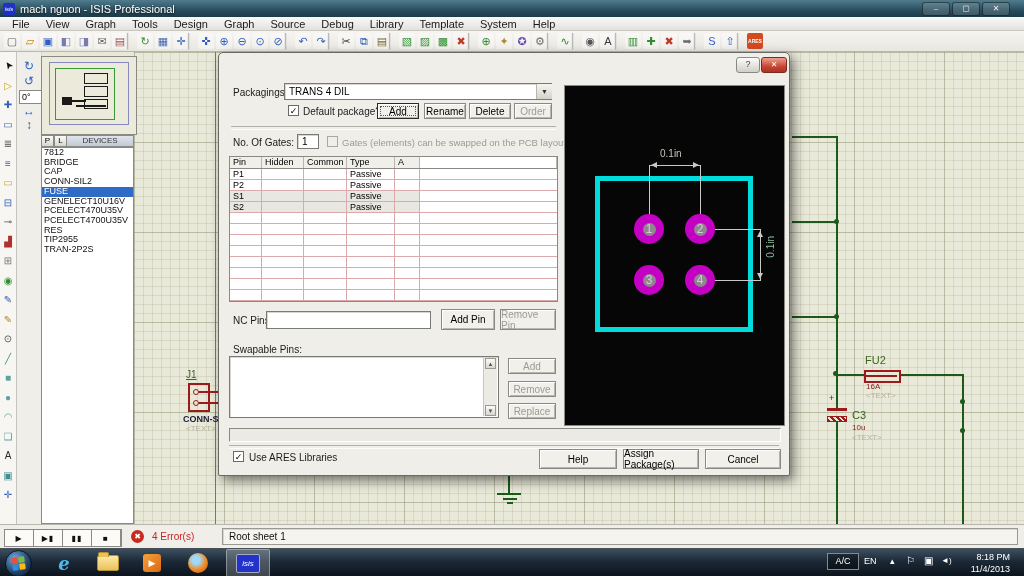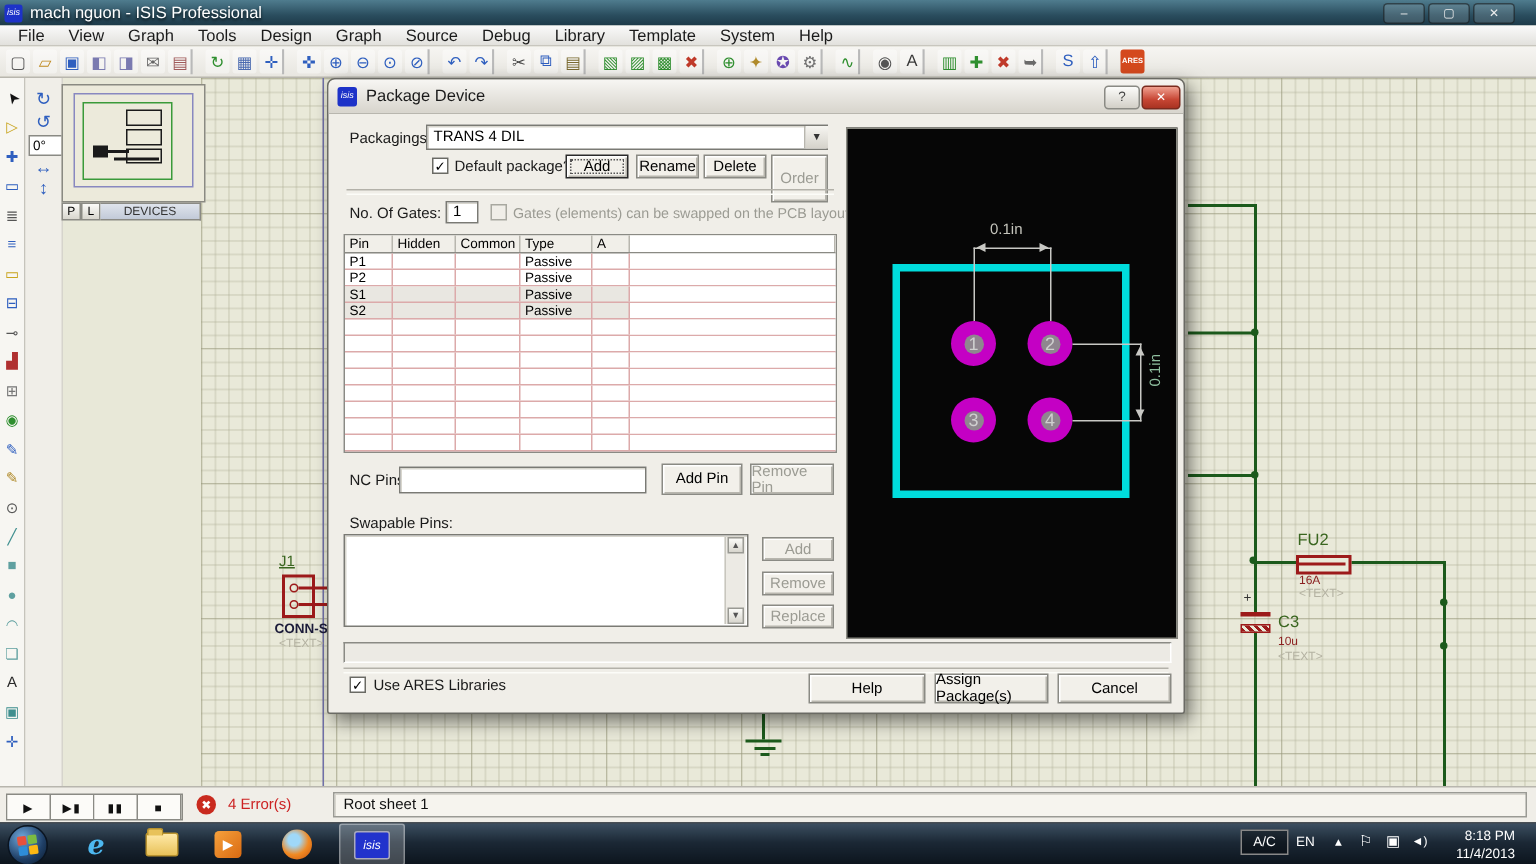--- a/index.html
+++ b/index.html
@@ -371,40 +371,61 @@
       <div class="ovm" style="left:16px;top:31px;width:14px;height:2px;"></div>
       <div class="ovm" style="left:20px;top:36px;width:30px;height:2px;"></div>
     </div>
   </div>
 
   <div class="abs devhdr" data-name="object-selector-header">
     <div class="plbtn" data-name="pick-devices-button">P</div>
     <div class="plbtn" data-name="library-button">L</div>
     <div class="devtitle" data-name="devices-header">DEVICES</div>
   </div>
+  <div class="abs devlist" data-name="device-list">
+
+      <div class="dev" data-name="device-list-item">7812</div>
+
+      <div class="dev" data-name="device-list-item">BRIDGE</div>
+
+      <div class="dev" data-name="device-list-item">CAP</div>
+
+      <div class="dev" data-name="device-list-item">CONN-SIL2</div>
+
+      <div class="dev" data-name="device-list-item" style="background: rgb(46, 107, 196); color: rgb(255, 255, 255);">FUSE</div>
+
+      <div class="dev" data-name="device-list-item">GENELECT10U16V</div>
+
+      <div class="dev" data-name="device-list-item">PCELECT470U35V</div>
+
+      <div class="dev" data-name="device-list-item">PCELECT4700U35V</div>
+
+      <div class="dev" data-name="device-list-item">RES</div>
+
+      <div class="dev" data-name="device-list-item">TIP2955</div>
+
+      <div class="dev" data-name="device-list-item">TRAN-2P2S</div>
+
+  </div>
 
   <div class="abs dialog" data-name="package-device-dialog">
-    <div class="dlg-title" data-name="dialog-titlebar">
-      <div class="dlg-icon" data-name="dialog-icon">isis</div>
-      <div class="dlg-title-text" data-name="dialog-title">Package Device</div>
-    </div>
     <div class="dlg-help" data-name="dialog-help-button">?</div>
     <div class="dlg-close" data-name="dialog-close-button">✕</div>
 
     <div class="lbl" style="left:14px;top:34px;" data-name="packagings-label">Packagings:</div>
     <div class="field" style="left:65px;top:30px;width:268px;height:17px;line-height:15px;padding-left:4px;" data-name="packagings-combobox">TRANS 4 DIL</div>
     <div class="abs" style="left:317px;top:31px;width:15px;height:15px;background:linear-gradient(#f6f5f1,#d5d2ca);border-left:1px solid #b8b6ae;font-size:7px;text-align:center;line-height:15px;color:#333;" data-name="combobox-dropdown-arrow-icon">▼</div>
 
     <div class="chk" style="left:69px;top:52px;" data-name="default-package-checkbox">✓</div>
     <div class="lbl" style="left:84px;top:53px;" data-name="default-package-label">Default package?</div>
 
     <div class="btn def" style="left:158px;top:50px;width:42px;height:16px;" data-name="add-package-button">Add</div>
     <div class="btn" style="left:205px;top:50px;width:42px;height:16px;" data-name="rename-package-button">Rename</div>
     <div class="btn" style="left:250px;top:50px;width:42px;height:16px;" data-name="delete-package-button">Delete</div>
-    <div class="btn dis" style="left:295px;top:50px;width:38px;height:32px;" data-name="order-package-button">Order</div>
+    <div class="btn dis" style="left:295px;top:50px;width:38px;height:16px;" data-name="order-package-button">Order</div>
 
     <div class="hsep" style="left:12px;top:73px;width:325px;" data-name="separator"></div>
 
     <div class="lbl" style="left:14px;top:84px;" data-name="gates-label">No. Of Gates:</div>
     <div class="field" style="left:78px;top:81px;width:22px;height:15px;line-height:13px;padding-left:4px;" data-name="gates-count-field">1</div>
     <div class="chk dis" style="left:108px;top:83px;" data-name="gates-swap-checkbox"></div>
     <div class="lbl dislbl" style="left:123px;top:84px;font-size:9.5px;" data-name="gates-swap-label">Gates (elements) can be swapped on the PCB layout?</div>
 
     <div class="ptable" data-name="pin-table">
       <div class="prow hd" data-name="pin-table-header">

